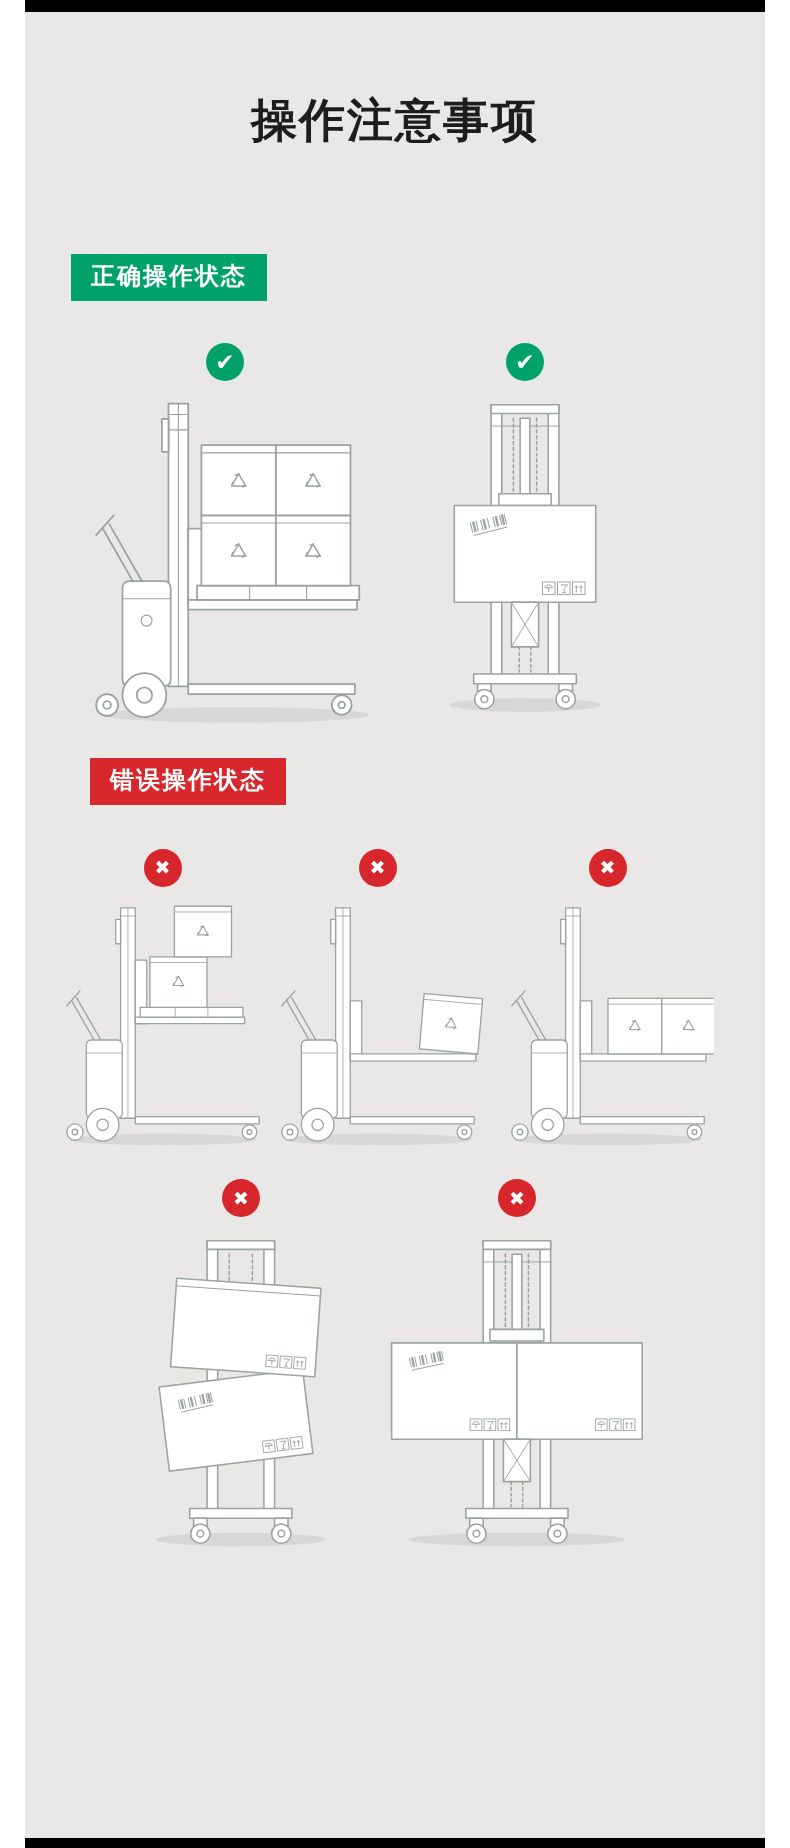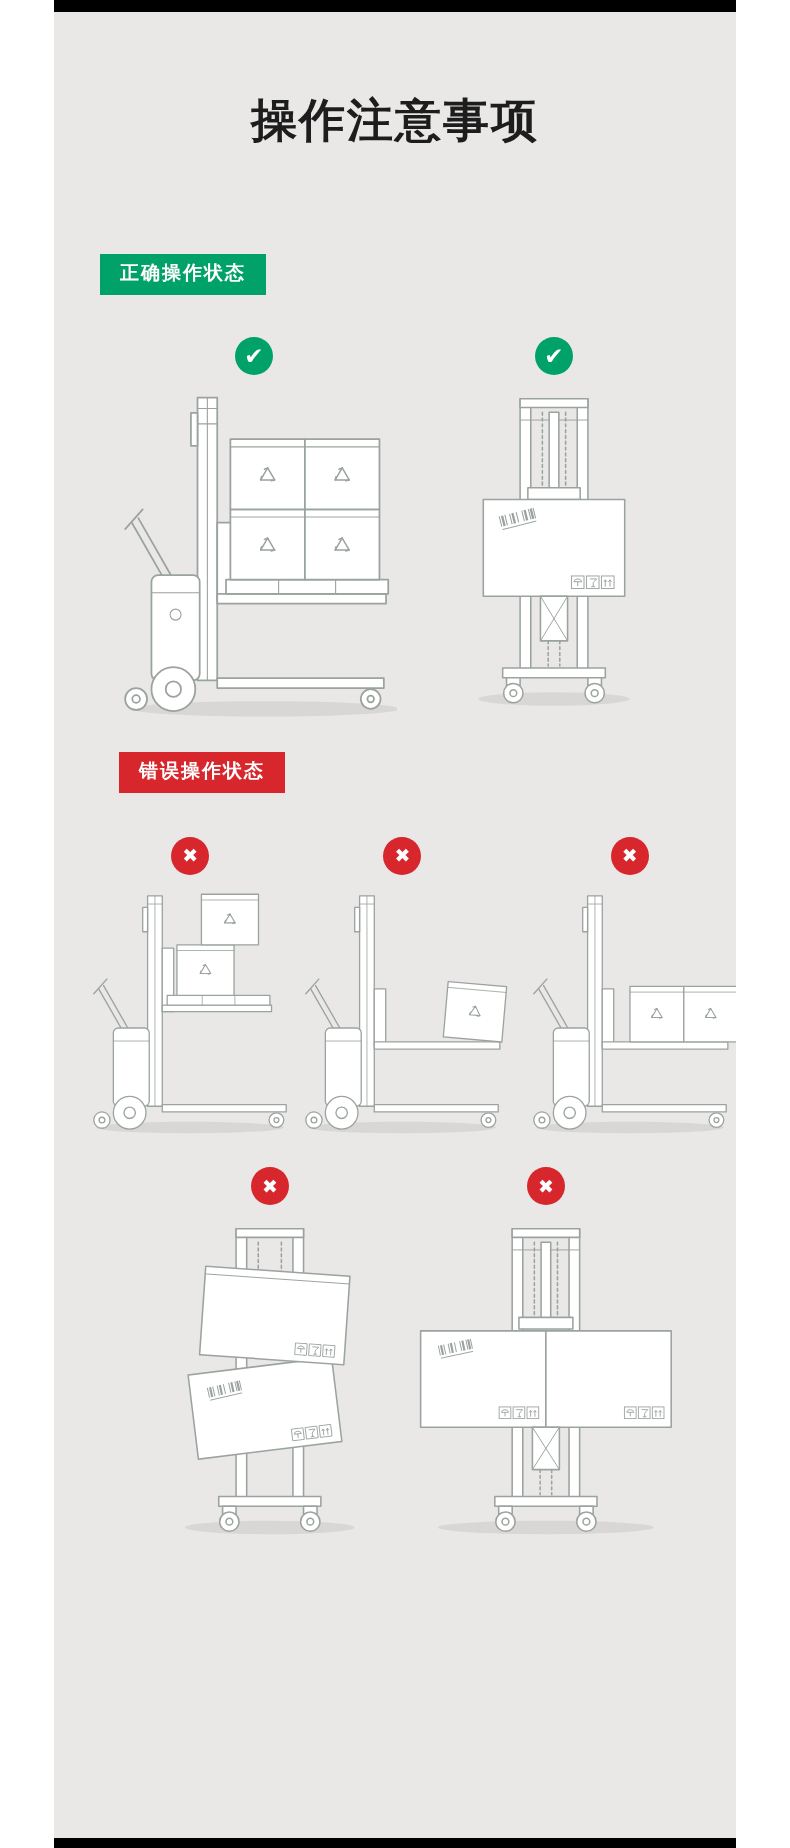--- a/index.html
+++ b/index.html
@@ -1,35 +1,35 @@
 <!DOCTYPE html>
 <html style="--background: #e9e8e6; --top-bar: #000000; --title-text: #1d1d1d; --correct-accent: #00a26a; --incorrect-accent: #d7262c; --line-art: #9ba39f; --box-fill: #ffffff;"><head>
 <meta charset="utf-8">
 <style>
   html,body { margin:0; padding:0; background:#ffffff; }
   .page {
     position:relative;
-    width:682px; height:1848px;
+    width:740px; height:1848px;
     margin:0 auto;
     background:var(--background,#e9e8e6);
     font-family:"Liberation Sans","DejaVu Sans",sans-serif;
     overflow:hidden;
   }
   .topbar { height:12px; background:var(--top-bar,#000); }
   .bottombar { position:absolute; left:0; right:0; bottom:0; height:10px; background:var(--top-bar,#000); }
   .title {
     margin:78px 0 0; text-align:center;
     font-size:46px; font-weight:bold; letter-spacing:2px;
     color:var(--title-text,#1d1d1d);
   }
   .badge-wrap { margin:102px 0 0 46px; }
   .badge-wrap-2 { margin-top:32px;padding-left:19px; }
   .badge {
     display:inline-block; padding:6px 20px 9px;
-    font-size:19px; font-weight:bold; letter-spacing:2px; color:#fff;
+    font-size:24px; font-weight:bold; letter-spacing:2px; color:#fff;
   }
   .badge-correct { background:var(--correct-accent,#00a26a); }
   .badge-incorrect { background:var(--incorrect-accent,#d7262c); }
   .row { display:flex; align-items:flex-start; }
   .correct-row { margin-top:42px; }
   .wrong-row-1 { margin-top:44px; }
   .wrong-row-2 { margin-top:32px; }
   .figure { display:flex; flex-direction:column; align-items:center; margin:0; }
   .fig-c1 { margin-left:40px; width:320px; }
   .fig-c2 { margin-left:20px; width:240px; }

